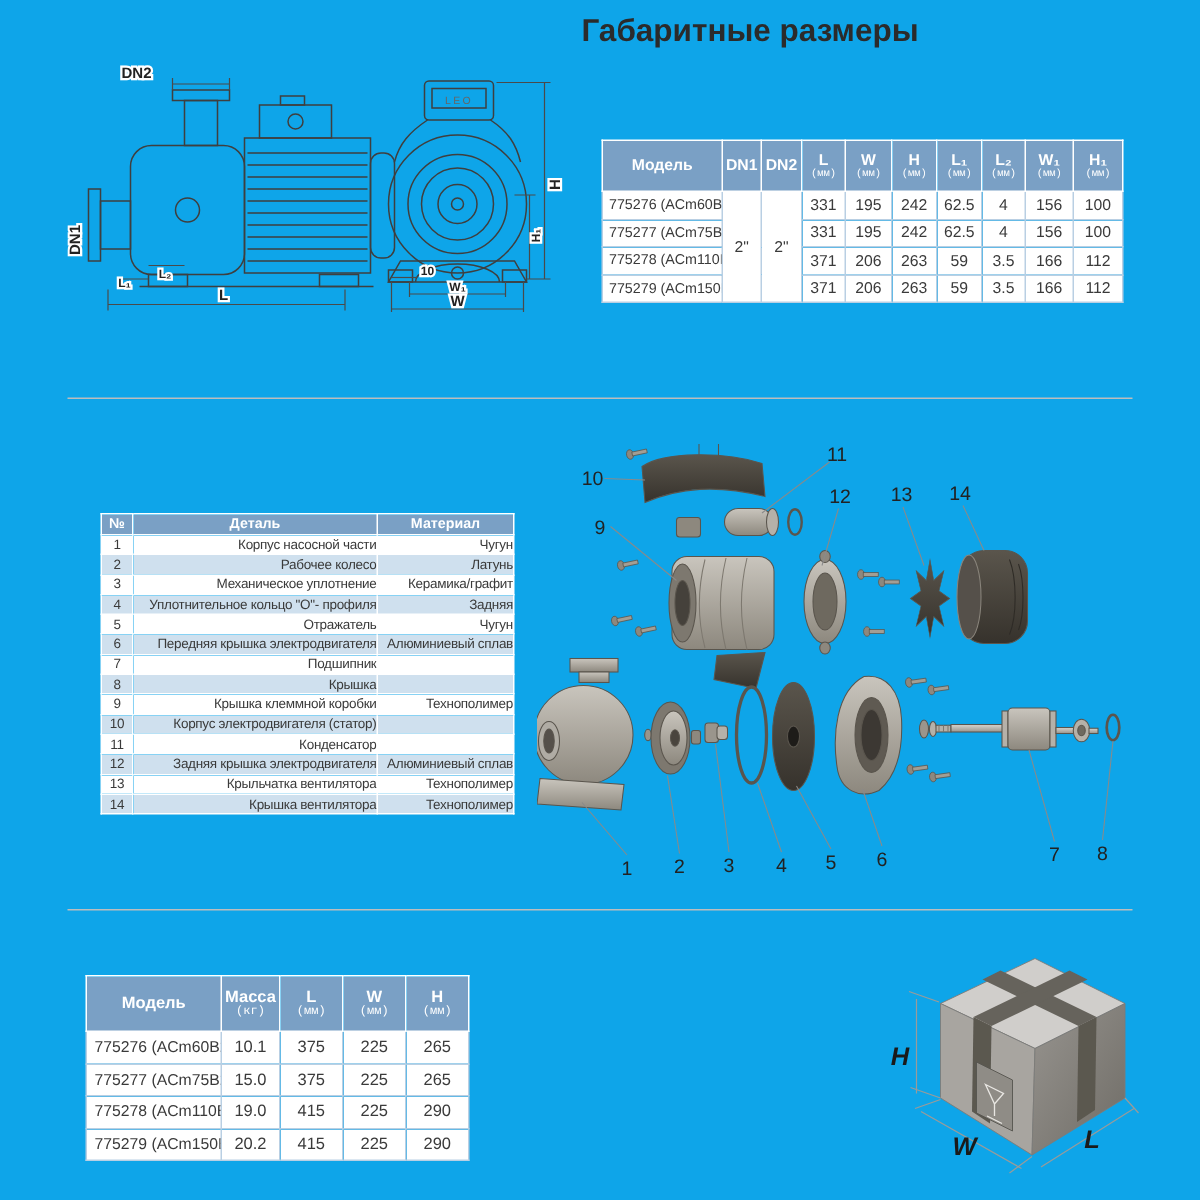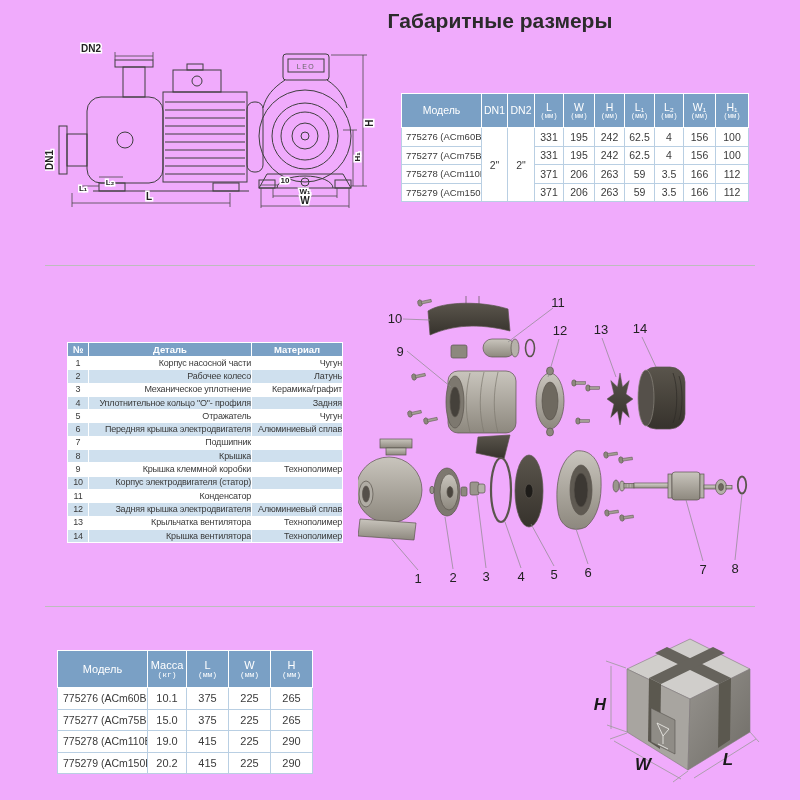--- a/index.html
+++ b/index.html
@@ -1,27 +1,27 @@
 <!DOCTYPE html>
 <html><head>
 <meta charset="utf-8">
 <style>
   html,body{margin:0;padding:0;background:#fff;}
-  #page{position:relative;width:800px;height:800px;background:#f0abfc;overflow:hidden;
+  #page{position:relative;width:800px;height:800px;background:#0ea5e9;overflow:hidden;
         font-family:"Liberation Sans","DejaVu Sans",sans-serif;color:#3a3a3a;}
   .title{position:absolute;transform:translateX(-50%);font-weight:bold;color:#2b2b2b;white-space:nowrap;}
   #title-dims{left:500px;top:9px;font-size:21px;}
   #title-structure{left:465px;top:270px;font-size:20px;}
   #title-packaging{left:374px;top:612px;font-size:20px;}
   .hr{position:absolute;left:45px;width:710px;height:1px;background:#bdbdbd;}
   #hr1{top:265px;} #hr2{top:606px;}
 
   table{border-collapse:collapse;position:absolute;table-layout:fixed;}
   th,td{padding:0;text-align:center;overflow:hidden;white-space:nowrap;}
-  .hm{font-size:10.5px;font-weight:normal;line-height:1.15;}
+  .hm{font-size:10.5px;font-weight:bold;line-height:1.15;}
   .hs{font-size:7px;font-weight:normal;line-height:1;font-family:Liberation Mono, monospace;}
 
   #dims-table{left:401px;top:93px;width:347px;font-size:10.5px;}
   #dims-table th{background:#7aa0c5;color:#fff;border:1px solid #fff;height:33px;}
   #dims-table td{background:#fff;border:1px solid #b9cfe3;height:17.5px;color:#3a3a3a;}
   #dims-table td.model{text-align:left;padding-left:4px;font-size:9.5px;}
 
   #parts-table{left:67px;top:342px;width:275px;font-size:9px;}
   #parts-table th{background:#7aa0c5;color:#fff;border:1px solid #fff;height:13px;font-size:9.5px;}
   #parts-table td{background:#fff;border:1px solid #fff;height:12.3px;line-height:1;color:#3a3a3a;letter-spacing:-0.2px;}

